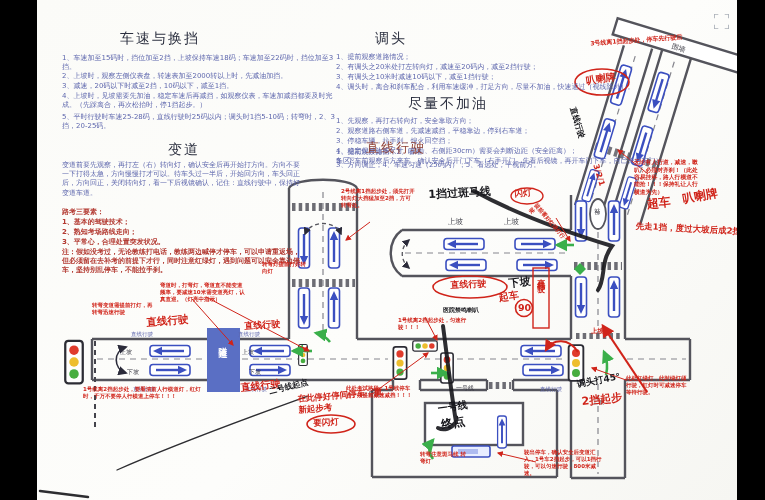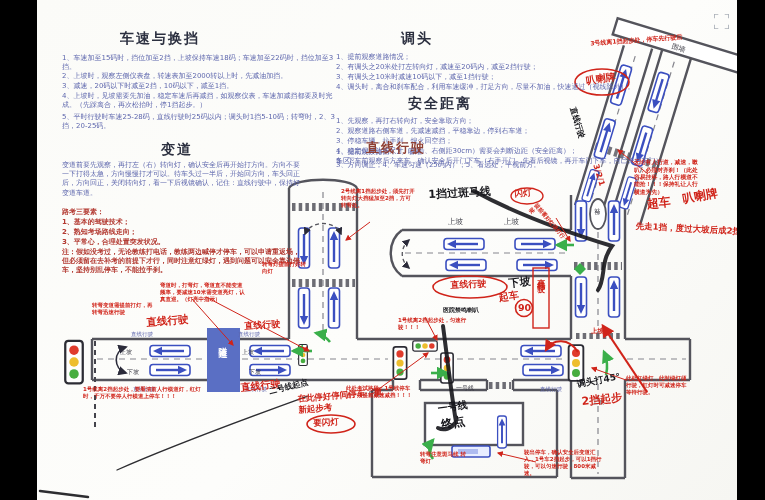--- a/index.html
+++ b/index.html
@@ -3,21 +3,21 @@
 <meta charset="utf-8">
 <style>
   html,body{margin:0;padding:0;background:#000;}
   .stage{position:relative;width:765px;height:500px;background:#000;overflow:hidden;
          font-family:"DejaVu Sans","Liberation Sans",sans-serif;}
   .paper{position:absolute;left:37px;top:0;width:700px;height:500px;
          background:linear-gradient(135deg,#fbfbf8 0%,#fdfdfb 55%,#f6f6f2 100%);}
   .bar{position:absolute;top:0;height:500px;background:#000;z-index:9;}
   .bar.left{left:0;width:37px;} .bar.right{left:737px;width:28px;}
   .abs{position:absolute;transform-origin:0 0;}
-  .h1{color:#2c3040;font-weight:bold;font-size:14px;letter-spacing:2px;z-index:3;}
+  .h1{color:#2c3040;font-weight:normal;font-size:14px;letter-spacing:2px;z-index:3;}
   .h1.red{color:#8f3f33;font-size:13px;}
   .pb{color:#5d66ad;font-size:10px;line-height:1.32;z-index:2;}
   .pr{color:#b33a32;font-size:10px;line-height:1.32;font-weight:bold;z-index:2;}
   .hwr{color:#d0241a;font-weight:bold;z-index:4;line-height:1.28;}
   .hwk{color:#17171c;font-weight:bold;z-index:4;line-height:1.25;}
   .vert{writing-mode:vertical-rl;letter-spacing:2px;}
   svg.map{position:absolute;left:0;top:0;z-index:1;}
   .fsicon{z-index:10;cursor:pointer;}
 </style>
 </head>
@@ -26,35 +26,35 @@
 <div class="stage">
   <div class="paper"></div>
 
   <div class="abs h1" style="left:120px;top:30px;">车速与换挡</div>
   <div class="abs pb" style="left:62px;top:53px;width:390px;transform:scale(.7);">1、车速加至15码时，挡位加至2挡，上坡保持车速18码；车速加至22码时，挡位加至3挡。</div>
   <div class="abs pb" style="left:62px;top:71px;width:390px;transform:scale(.7);">2、上坡时，观察左侧仪表盘，转速表加至2000转以上时，先减油加挡。</div>
   <div class="abs pb" style="left:62px;top:81px;width:390px;transform:scale(.7);">3、减速，20码以下时减至2挡，10码以下，减至1挡。</div>
   <div class="abs pb" style="left:62px;top:91px;width:390px;transform:scale(.7);">4、上坡时，见坡需要先加油，稳定车速后再减挡，如观察仪表，车速加减挡都要及时完成。（先踩离合，再次松抬时，停1挡起步。）</div>
   <div class="abs pb" style="left:62px;top:112px;width:390px;transform:scale(.7);">5、平时行驶时车速25-28码，直线行驶时25码以内；调头时1挡5-10码；转弯时，2、3挡，20-25码。</div>
 
-  <div class="abs h1" style="left:161px;top:141px;">变道</div>
+  <div class="abs h1" style="left:168px;top:141px;">变道</div>
   <div class="abs pb" style="left:62px;top:160px;width:348px;transform:scale(.7);">变道前要先观察，再打左（右）转向灯，确认安全后再开始打方向。方向不要一下打得太急，方向慢慢打才可以。待车头过一半后，开始回方向，车头回正后，方向回正，关闭转向灯，看一下后视镜确认，记住：直线行驶中，保持好变道车道。</div>
   <div class="abs pr" style="left:62px;top:207px;width:348px;transform:scale(.7);">路考三要素：</div>
   <div class="abs pr" style="left:62px;top:217px;width:348px;transform:scale(.7);">1、基本的驾驶技术；</div>
   <div class="abs pr" style="left:62px;top:227px;width:348px;transform:scale(.7);">2、熟知考场路线走向；</div>
   <div class="abs pr" style="left:62px;top:237px;width:348px;transform:scale(.7);">3、平常心，合理处置突发状况。</div>
   <div class="abs pr" style="left:62px;top:247px;width:348px;transform:scale(.7);">注：假如没考过，无论教练打电话，教练两边喊停才停车，可以申请重返场，但必须留在去补考的前提下才行，同时注意红绿灯，遇到问题可以安全靠边停车，坚持别乱停车，不能拉手刹。</div>
 
-  <div class="abs h1" style="left:401px;top:30px;">调头</div>
+  <div class="abs h1" style="left:375px;top:30px;">调头</div>
   <div class="abs pb" style="left:336px;top:52px;width:552px;transform:scale(.7);">1、提前观察道路情况；</div>
   <div class="abs pb" style="left:336px;top:62px;width:552px;transform:scale(.7);">2、有调头之20米处打左转向灯，减速至20码内，减至2挡行驶；</div>
   <div class="abs pb" style="left:336px;top:72px;width:552px;transform:scale(.7);">3、有调头之10米时减速10码以下，减至1挡行驶；</div>
   <div class="abs pb" style="left:336px;top:82px;width:552px;transform:scale(.7);">4、调头时，离合和刹车配合，利用车速缓冲，打足方向，尽量不加油，快速通过（视线除外）。</div>
 
-  <div class="abs h1" style="left:408px;top:95px;">安全距离</div>
+  <div class="abs h1" style="left:408px;top:95px;">尽量不加油</div>
   <div class="abs pb" style="left:336px;top:116px;width:552px;transform:scale(.7);">1、先观察，再打右转向灯，安全靠取方向；</div>
   <div class="abs pb" style="left:336px;top:126px;width:552px;transform:scale(.7);">2、观察道路右侧车道，先减速减挡，平稳靠边，停到右车道；</div>
   <div class="abs pb" style="left:336px;top:136px;width:552px;transform:scale(.7);">3、停稳车辆，拉手刹，熄火回空挡；</div>
   <div class="abs pb" style="left:336px;top:146px;width:552px;transform:scale(.7);">4、稳定保持边线尺寸（前沿、右侧距30cm）需要会判断边距（安全距离）；</div>
   <div class="abs pb" style="left:336px;top:156px;width:552px;transform:scale(.7);">5、下车前观察后方来车，确认安全后开门下车（右手开门，先看后视镜，再开车门下车，自己关好车门）。</div>
 
   <div class="abs h1 red" style="left:366px;top:139px;">直线行驶</div>
   <div class="abs pb" style="left:336px;top:147px;width:130px;transform:scale(.7);">1、提前观察路面；2、看准备区；</div>
   <div class="abs pb" style="left:336px;top:160px;width:388px;transform:scale(.7);">3、方向调正；4、车速匀速（25码内）；5、看远处，平视前方。</div>
 

